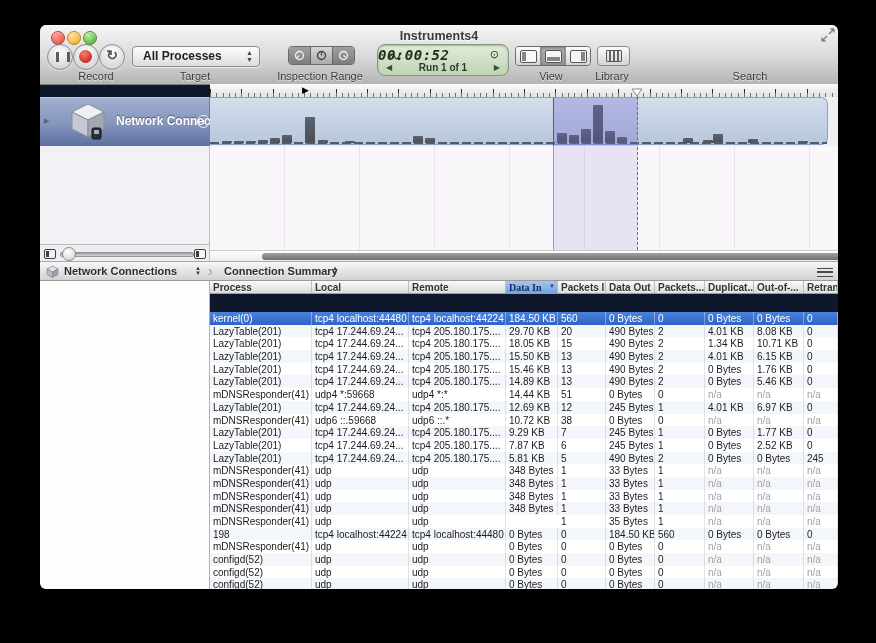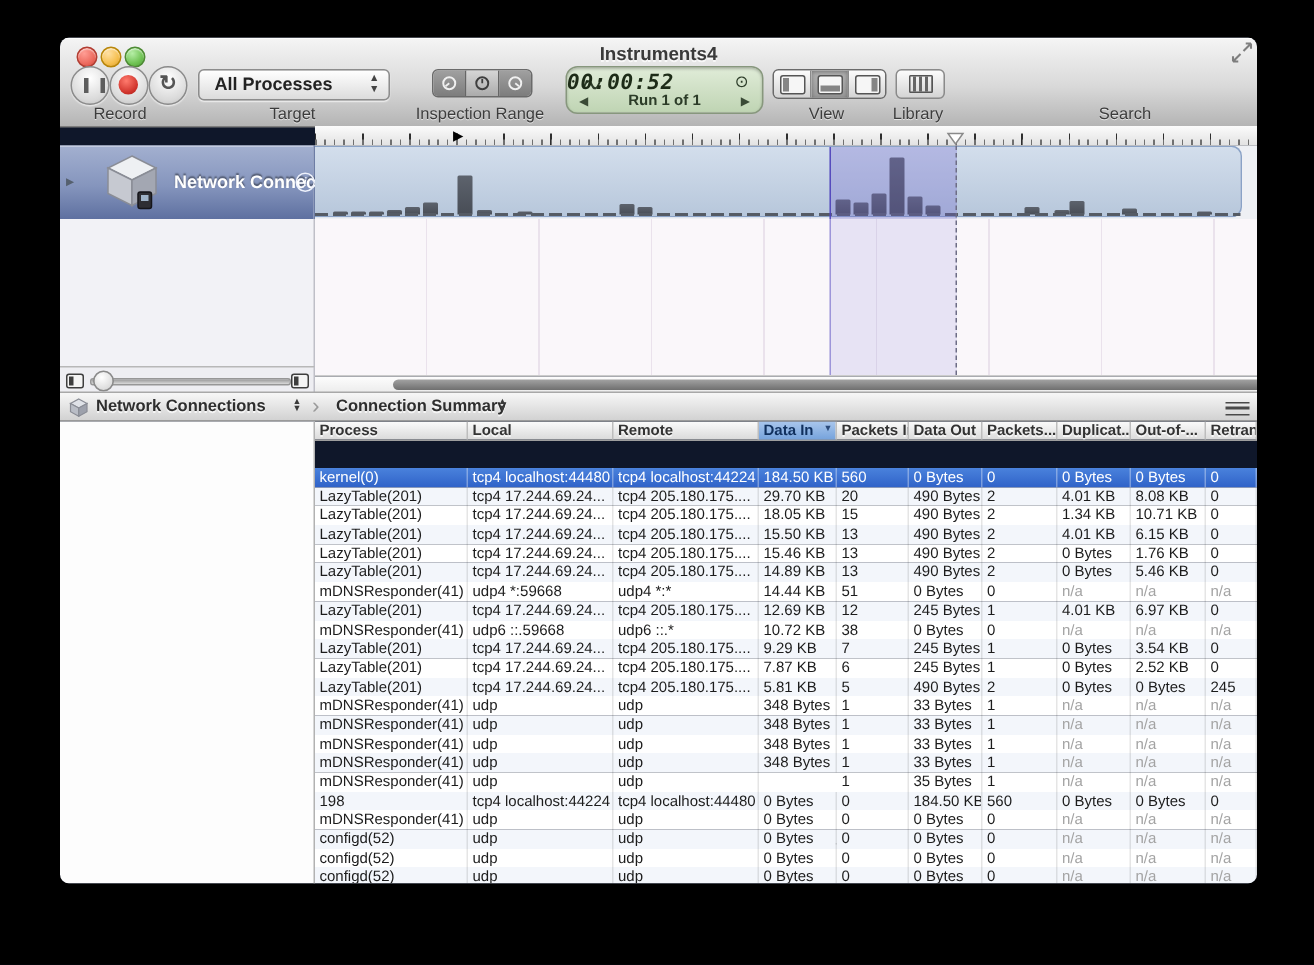--- a/index.html
+++ b/index.html
@@ -135,21 +135,21 @@
   .burger{position:absolute;left:777px;top:6px;width:16px;height:7px;
         border-top:1.5px solid #4a4a4a;border-bottom:1.5px solid #4a4a4a;}
   .burger:after{content:"";position:absolute;left:0;top:2px;width:16px;height:1.5px;background:#4a4a4a;}
   
   .sidebar{position:absolute;left:0;top:256px;width:169px;height:308px;background:#fdfdfd;border-right:1px solid #b2b2b2;}
   .table{position:absolute;left:170px;top:256px;width:628px;height:308px;overflow:hidden;font-size:10px;}
   .thead{display:flex;height:13px;background:linear-gradient(#fbfbfb,#dadada);border-bottom:1px solid #9e9e9e;box-sizing:border-box;}
   .hc{flex:none;box-sizing:border-box;padding:1px 0 0 3px;font-weight:bold;color:#333;
         border-right:1px solid #bdbdbd;white-space:nowrap;overflow:hidden;position:relative;
         text-shadow:0 1px 0 rgba(255,255,255,.7);}
-  .hc.sorted{background:linear-gradient(#a9c6ec,var(--data_in_header));color:#10305e;text-shadow:none;}
+  .hc.sorted{background:linear-gradient(#a9c6ec,var(--data_in_header));color:#10305e;text-shadow:none;font-family:Liberation Serif, serif;}
   .sa{position:absolute;right:2px;top:2px;font-size:6px;color:#2a4a7a;}
   .tr{display:flex;height:12.7px;background:#fff;}
   .tr.alt{background:#f3f6fb;}
   .tr.sel{background:linear-gradient(var(--row_selected_top),var(--row_selected));margin-top:18px;}
   .tr.sel .td{color:#fff;border-right:1px solid rgba(255,255,255,.35);}
   .td{flex:none;box-sizing:border-box;padding:1px 0 0 3px;color:#1c1c1c;
         border-right:1px solid rgba(0,0,0,.10);white-space:nowrap;overflow:hidden;line-height:11px;}
   .td.na{color:#a3a3a3;}
 </style>
 </head>
@@ -169,21 +169,21 @@
 
     <div class="circ" style="left:7px">
       <span class="pauseglyph"></span>
     </div>
     <div class="circ" style="left:33px">
       <span class="recdot"></span>
     </div>
     <div class="circ" style="left:59px">
       <span class="loopglyph">↻</span>
     </div>
-    <div class="tlabel" style="left:10px;width:60px">Record</div>
+    <div class="tlabel" style="left:26px;width:60px">Record</div>
 
     <div class="dropdown">
       <span class="val">All Processes</span>
       <span class="updown">▲<br>▼</span>
     </div>
     <div class="tlabel" style="left:105px;width:100px">Target</div>
 
     <div class="segwrap insp">
       <div class="seg">
         <svg width="11" height="11">
@@ -452,21 +452,21 @@
           </div>
           <div class="tr alt">
             <div class="td" style="width: 102px;">LazyTable(201)</div>
             <div class="td" style="width: 97px;">tcp4 17.244.69.24...</div>
             <div class="td" style="width: 97px;">tcp4 205.180.175....</div>
             <div class="td" style="width: 52px;">9.29 KB</div>
             <div class="td" style="width: 48px;">7</div>
             <div class="td" style="width: 49px;">245 Bytes</div>
             <div class="td" style="width: 50px;">1</div>
             <div class="td" style="width: 49px;">0 Bytes</div>
-            <div class="td" style="width: 50px;">3.54 KB</div>
+            <div class="td" style="width: 50px;">1.77 KB</div>
             <div class="td" style="width: 34px;">0</div>
           </div>
           <div class="tr">
             <div class="td" style="width: 102px;">LazyTable(201)</div>
             <div class="td" style="width: 97px;">tcp4 17.244.69.24...</div>
             <div class="td" style="width: 97px;">tcp4 205.180.175....</div>
             <div class="td" style="width: 52px;">7.87 KB</div>
             <div class="td" style="width: 48px;">6</div>
             <div class="td" style="width: 49px;">245 Bytes</div>
             <div class="td" style="width: 50px;">1</div>

